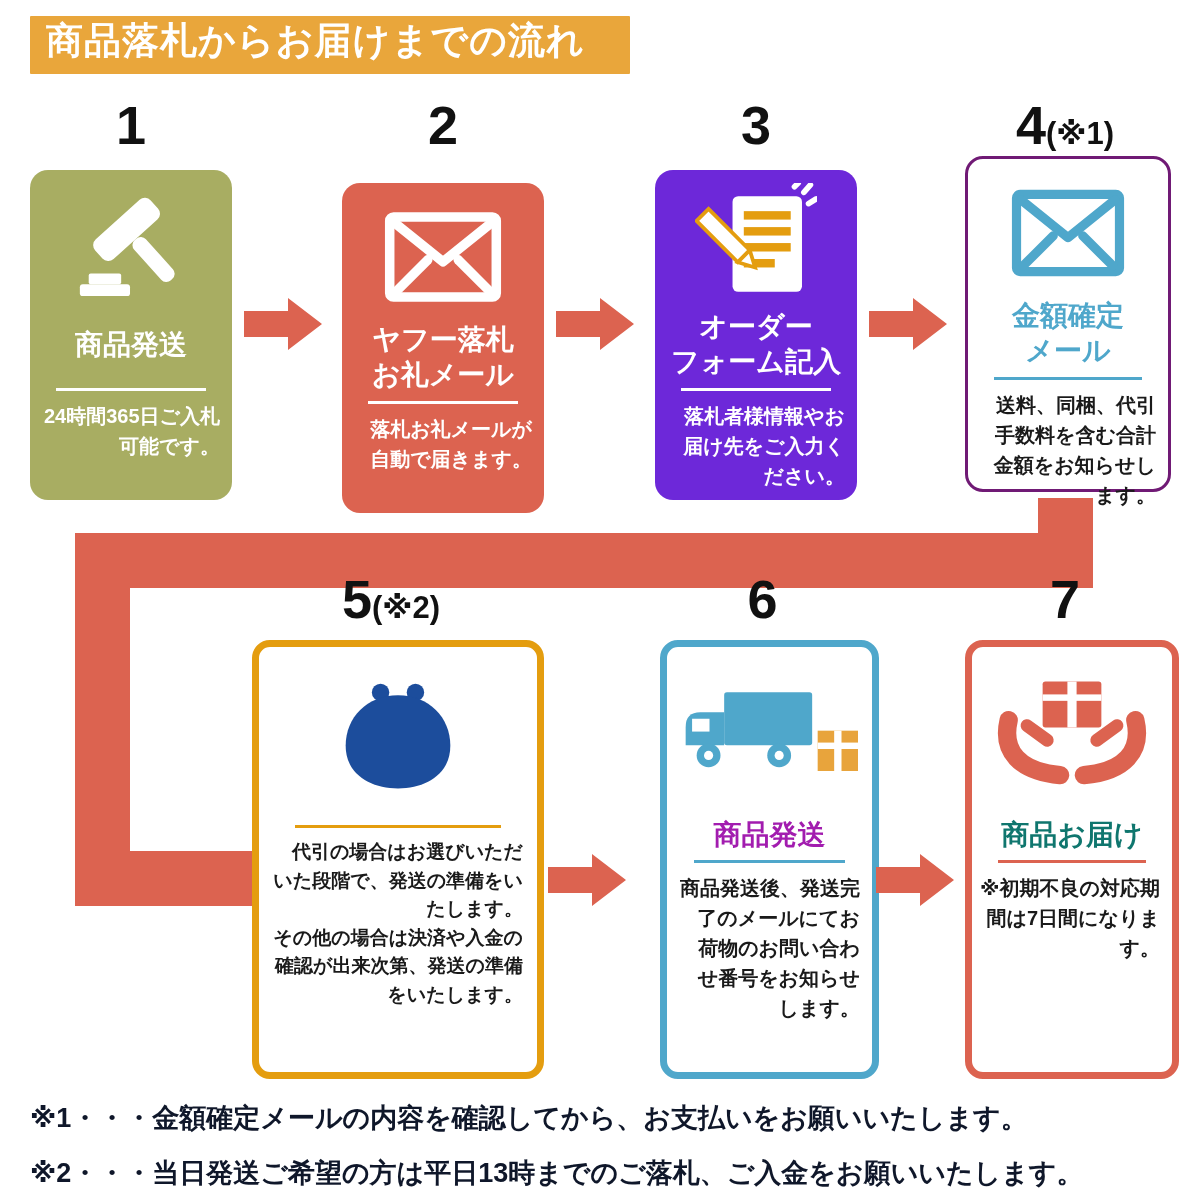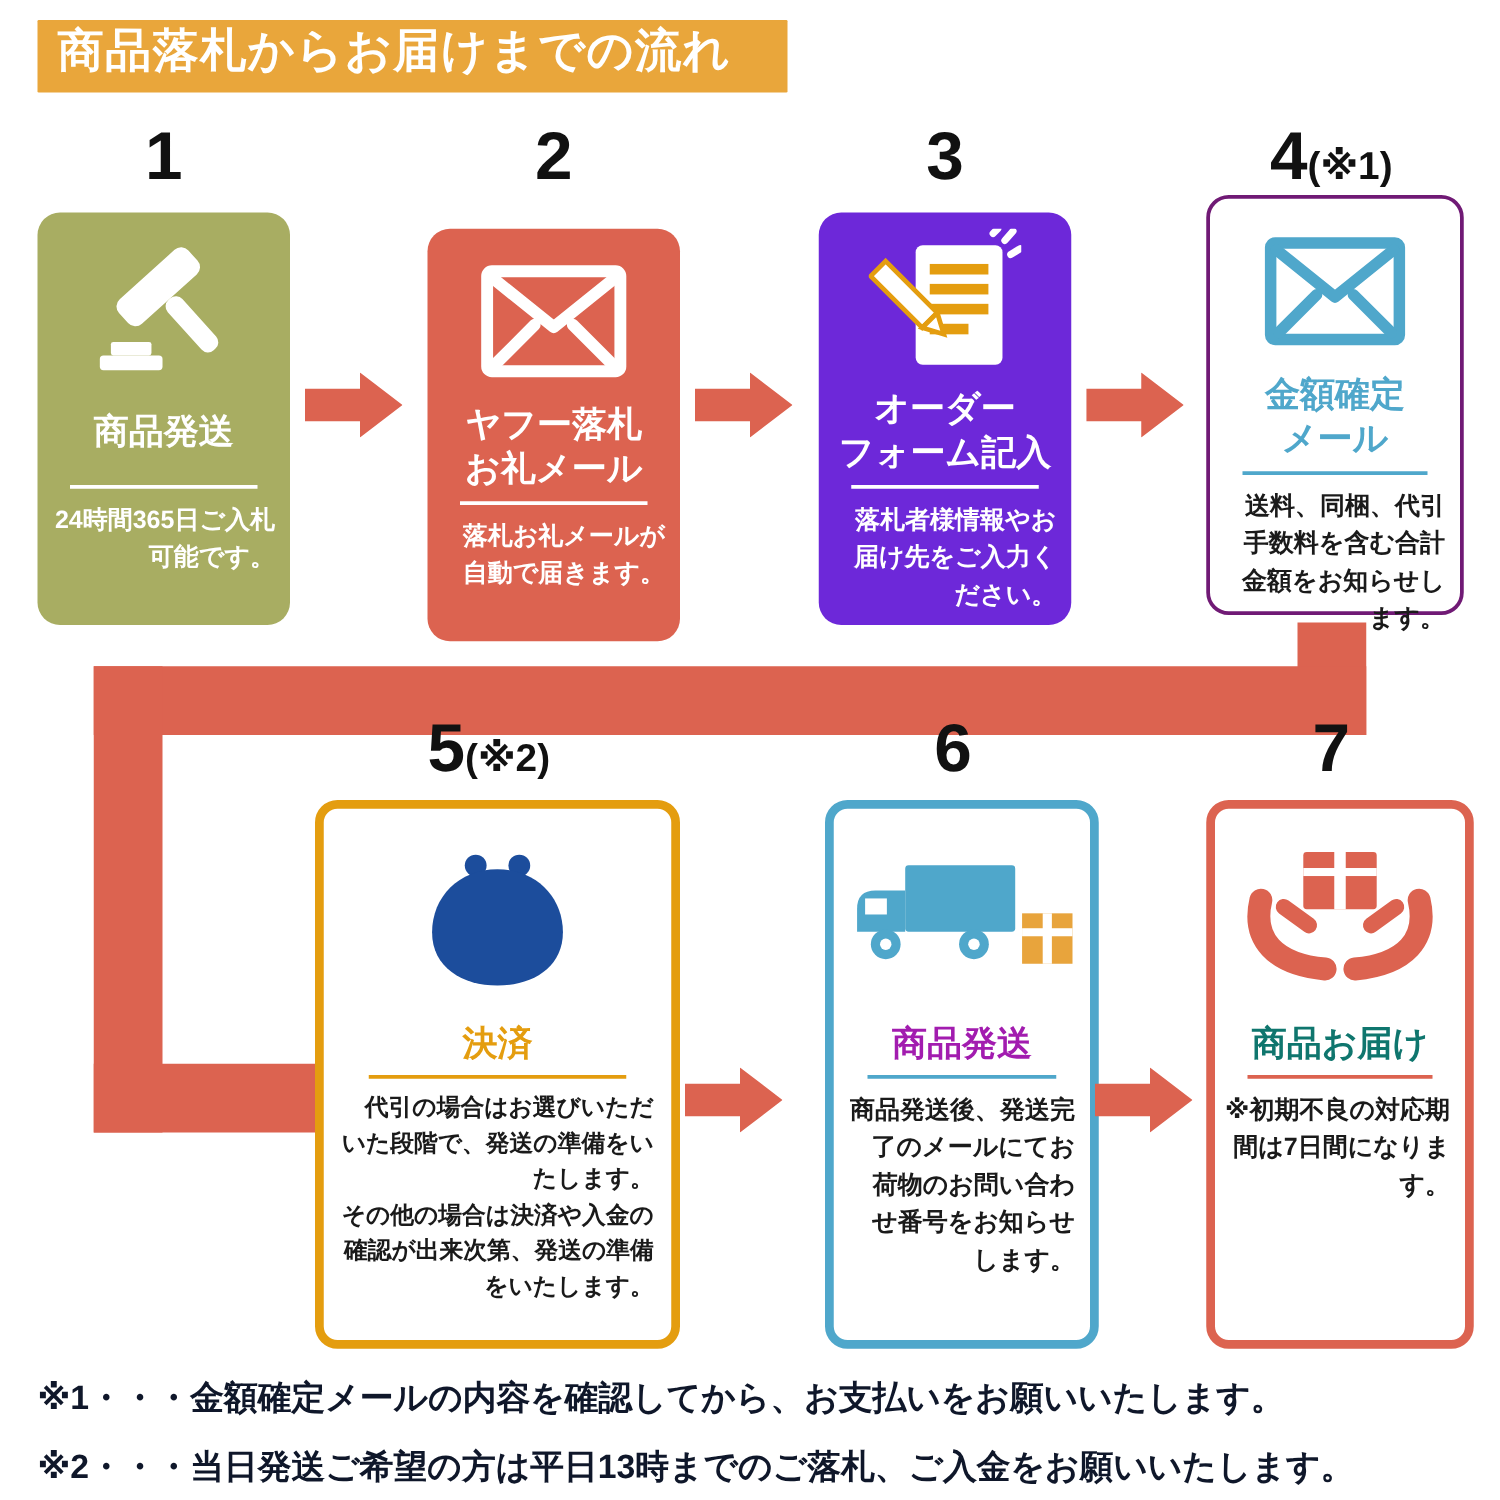--- a/index.html
+++ b/index.html
@@ -150,21 +150,20 @@
 </div>
 
 <div class="abs card outline row2 card5" style="left:252px;top:640px;width:278px;height:425px;border:7px solid #E49D0F">
   <div class="icon-wrap">
     <svg width="126" height="118" viewBox="0 0 130 120">
       <circle cx="47" cy="13" r="9" fill="#1C4D9C"></circle>
       <circle cx="83" cy="13" r="9" fill="#1C4D9C"></circle>
       <path d="M65,16 C33,16 11,39 11,68 C11,97 36,112 65,112 C94,112 119,97 119,68 C119,39 97,16 65,16 Z" fill="#1C4D9C"></path>
     </svg>
   </div>
-  <div class="title" style="color:#E49D0F">決済</div>
   <div class="divider" style="background:#E49D0F"></div>
   <div class="body">代引の場合はお選びいただいた段階で、発送の準備をいたします。
 その他の場合は決済や入金の確認が出来次第、発送の準備をいたします。</div>
 </div>
 
 <div class="abs card outline row2" style="left:660px;top:640px;width:205px;height:425px;border:7px solid #4FA7CB">
   <div class="icon-wrap">
     <svg width="186" height="110" viewBox="0 0 200 120">
       <rect x="50" y="10" width="96" height="58" rx="3" fill="#4FA7CB"></rect>
       <path d="M50,68 L8,68 L8,48 Q8,32 24,32 L50,32 Z" fill="#4FA7CB"></path>

